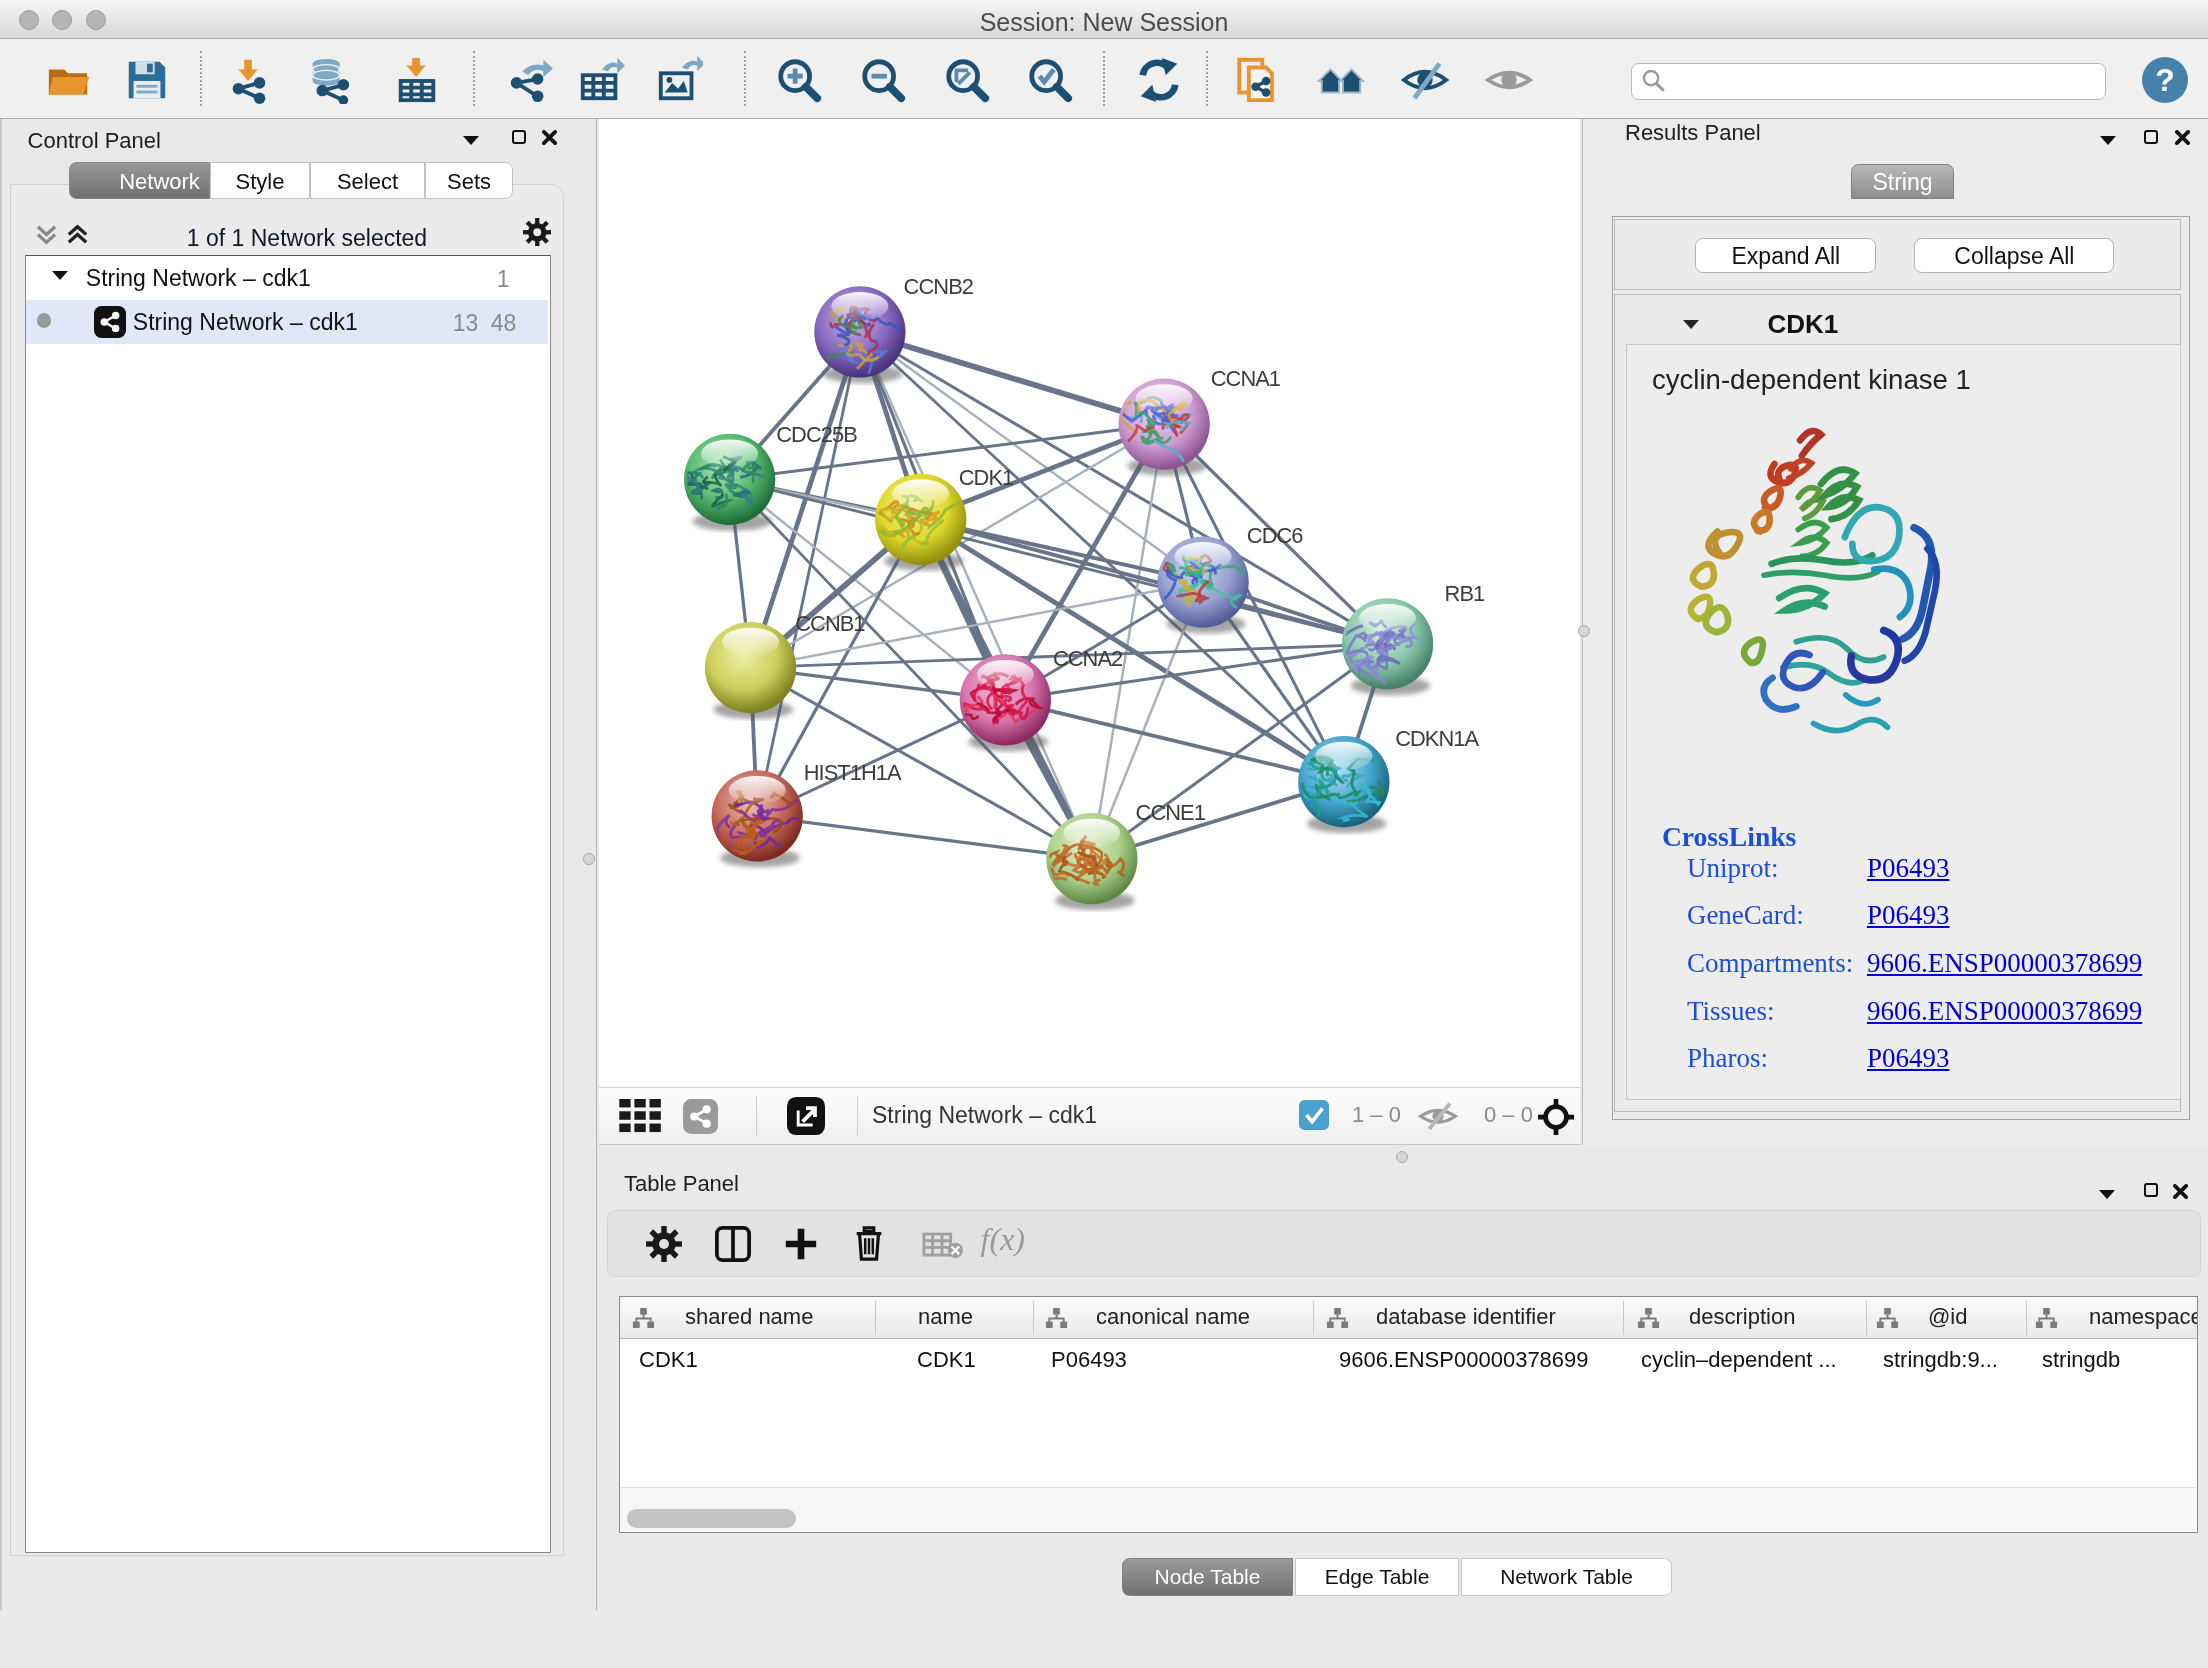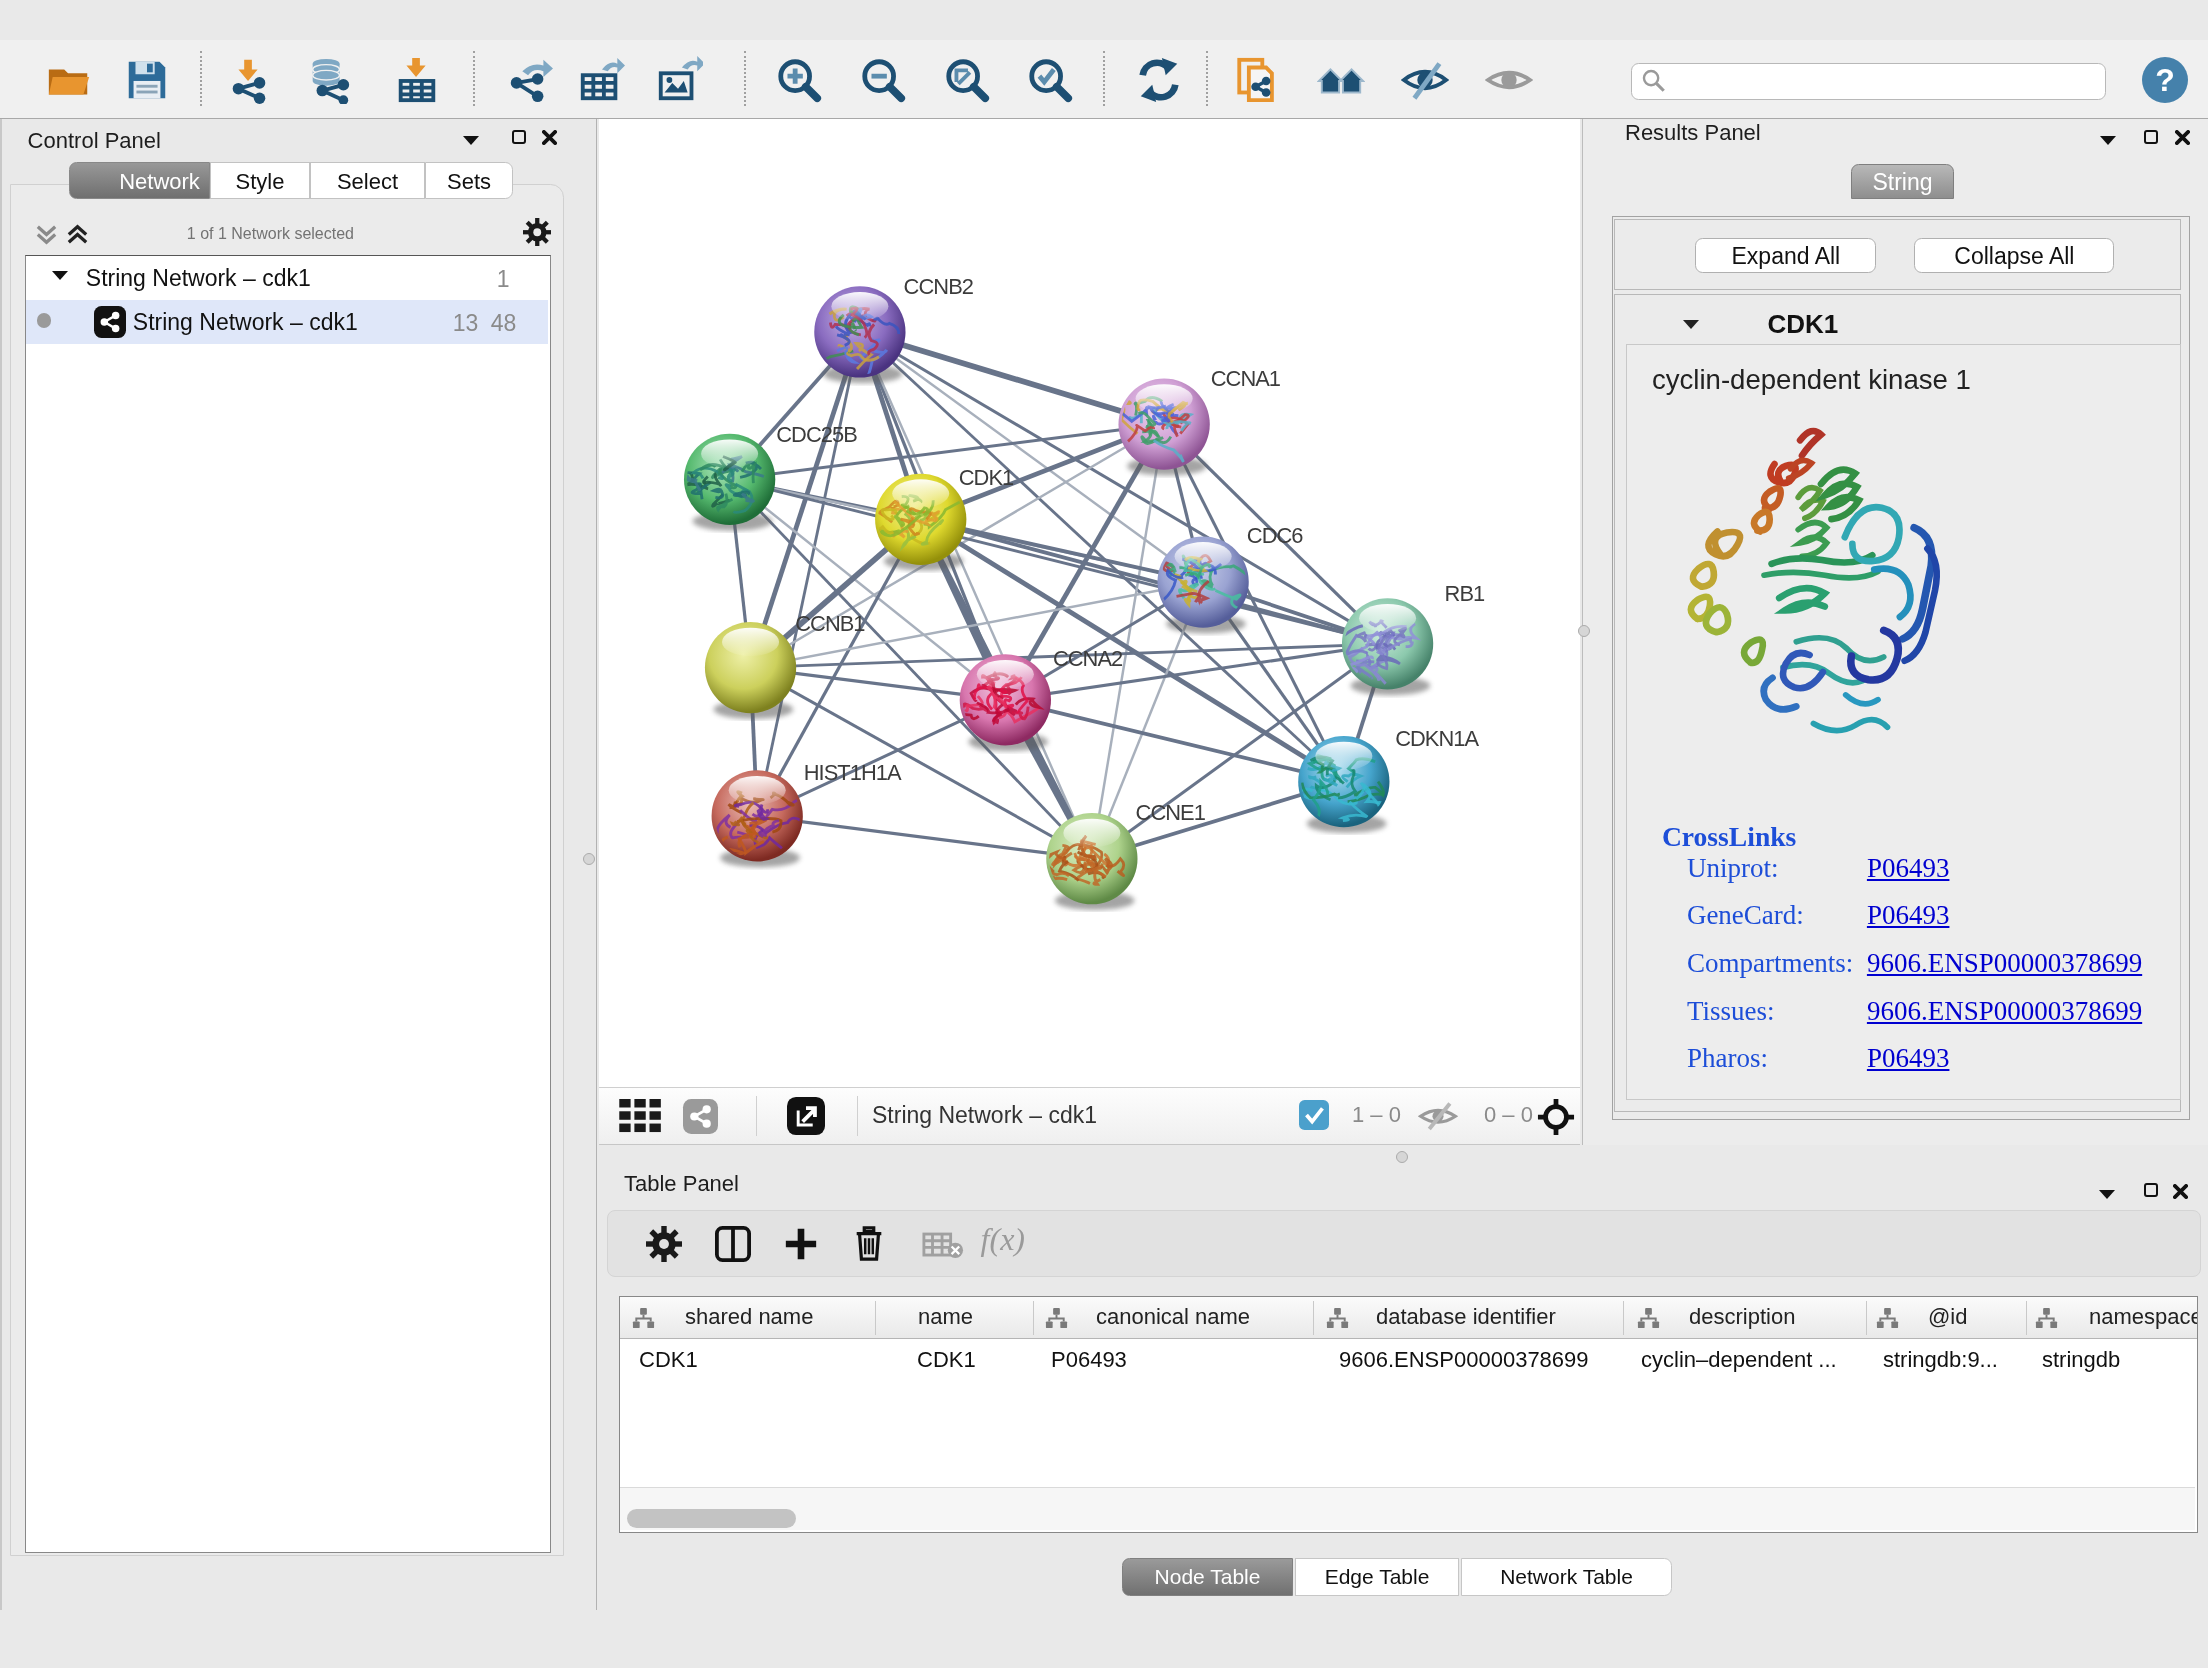--- a/index.html
+++ b/index.html
@@ -26,21 +26,21 @@
 
 .paneltitle { font-size:22px; color:#1d1d1d; }
 .tri { width:0; height:0; border-left:8.6px solid transparent; border-right:8.6px solid transparent; border-top:9.5px solid #111; display:inline-block; }
 .sq { width:14.3px; height:14.3px; border:2.9px solid #111; border-radius:2.9px; display:inline-block; }
 .xx svg { display:block; }
 
 
 .tab { position:absolute; top:43px; z-index:3; height:37px; background:#fff; border:1px solid #c2c2c2; font-size:22px; color:#111; text-align:center; }
 .tabsel { background:linear-gradient(#989898,#6f6f6f); color:#fff; border-color:#888; }
 #cp-inner { position:absolute; left:9.5px; top:65px; z-index:1; width:554px; height:1372px; background:#ebebeb; border:1px solid #d0d0d0; border-radius:0 13.3px 0 0; }
-#cp-sub { position:absolute; left:14.3px; top:30px; width:526px; height:41px; font-size:16px; color:#737373; }
+#cp-sub { position:absolute; left:14.3px; top:30px; width:526px; height:41px; font-size:23px; color:#0f172a; }
 #netlist { position:absolute; left:14.3px; top:70px; width:526px; height:1298px; background:#fff; border:1.9px solid #888; border-top:1.9px solid #555; }
 .lrow { position:absolute; left:0; width:522px; height:44px; font-size:23px; color:#111; }
 .gray { color:#8a8a8a; }
 
 
 #stringtab { position:absolute; left:268px; top:45px; width:103px; height:35px; background:linear-gradient(#b8b8b8,#8e8e8e); border:1px solid #7f7f7f; border-radius:7.6px 7.6px 0 0; color:#fff; font-size:23px; text-align:center; line-height:35px; }
 #rbox { position:absolute; left:28.5px; top:97px; width:578px; height:904px; background:#ebebeb; border:1.9px solid #a2a2a2; }
 #rbox1 { position:absolute; left:1.9px; top:1.9px; width:567px; height:71px; border:1.9px solid #b8b8b8; background:#ebebeb; }
 .rbtn { position:absolute; top:18px; height:35px; background:#fff; border:1px solid #b0b0b0; border-radius:7.6px; font-size:23px; color:#111; text-align:center; }
 #rbox2 { position:absolute; left:1.9px; top:77px; width:567px; height:818px; border:1.9px solid #b8b8b8; background:#ebebeb; }
@@ -62,20 +62,26 @@
 .btabsel { background:linear-gradient(#9a9a9a,#707070); color:#fff; border-color:#808080; }
 
 .sbtn { position:absolute; top:13.3px; width:57px; height:39px; background:#fafafa; border:1.9px solid #ababab; border-radius:2.9px; }
 #membtn { position:absolute; left:2048px; top:3.8px; width:146px; height:44px; background:#fcfcfc; border:1.9px solid #b0b0b0; font-size:23px; color:#111; }
 
 .vdot { position:absolute; width:12.4px; height:12.4px; border-radius:50%; background:#d6d6d6; border:1px solid #ababab; }
 </style></head>
 <body>
 <div id="root">
 
+<div id="titlebar" class="abs">
+  <div class="tl" style="left:19px"></div>
+      <div class="tl" style="left:52px"></div>
+      <div class="tl" style="left:86px"></div>
+  <div id="titletext">Session: New Session</div>
+</div>
 
 <div id="toolbar" class="abs">
 <div class="ticon" style="left:45px;width:48px"><svg viewBox="0 0 50 50">
           <path d="M4 14 L20 14 L24 18 L44 18 L44 40 L4 40 Z" fill="#b96c14"></path>
           <path d="M8 22 L46 22 L40 40 L4 40 Z" fill="#e8952f"></path>
         </svg></div>
 <div class="ticon" style="left:123px;width:48px"><svg viewBox="0 0 50 50">
           <path d="M6 6 L38 6 L44 12 L44 44 L6 44 Z" fill="#2d6b99"></path>
           <rect x="13" y="6" width="20" height="13" fill="#cfe0ec"></rect>
           <rect x="25" y="8" width="6" height="9" fill="#2d6b99"></rect>

